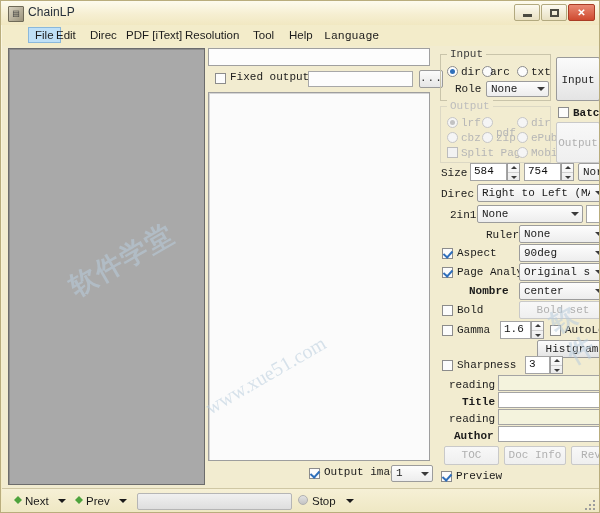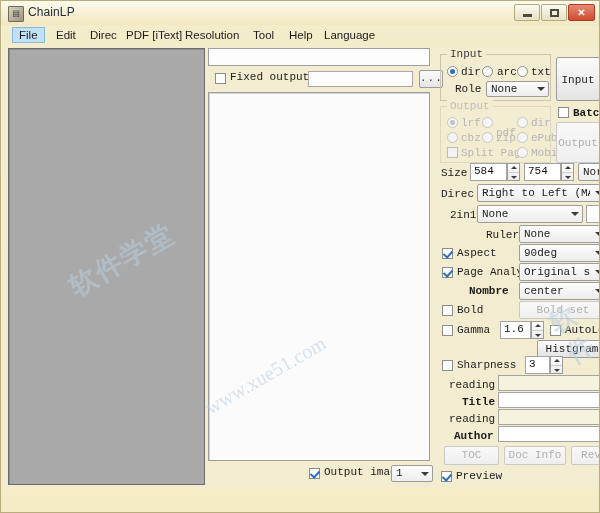--- a/index.html
+++ b/index.html
@@ -296,28 +296,28 @@
       <span class="glyph">
           <span class="maxsq"></span>
         </span>
     </div>
     <div class="winbtn" id="btn-close">
       <span class="glyph">✕</span>
     </div>
   </div>
 
   <div id="menubar">
-    <div class="menuitem" id="mi-0" style="left:10px;">File</div>
+    <div class="menuitem" id="mi-0" style="left:26px;">File</div>
     <div class="menuitem" style="left:48px;">Edit</div>
     <div class="menuitem" style="left:82px;">Direc</div>
     <div class="menuitem" style="left:118px;">PDF [iText]</div>
     <div class="menuitem" style="left:177px;">Resolution</div>
     <div class="menuitem" style="left:245px;">Tool</div>
     <div class="menuitem" style="left:281px;">Help</div>
-    <div class="menuitem" style="left:316px;">Language</div>
+    <div class="menuitem" style="left:316px;font-family:Liberation Mono, monospace;">Language</div>
   </div>
 
   <div id="content">
 
     <div id="left-preview"></div>
 
     <div id="mid-col">
       <div id="mid-top-box" class="txtbox" style="position:absolute;left:0;top:2px;width:222px;height:18px;"></div>
 
       <div id="fixed-row">
@@ -339,21 +339,21 @@
       </div>
     </div>
 
     <div id="right-col">
 
       <div class="group" style="left:4px;top:8px;width:111px;height:47px;">
         <span class="gtitle">Input</span>
         <span class="radio on" style="left:6px;top:11px;"></span>
         <span class="lbl" style="left:20px;top:11px;">dir</span>
         <span class="radio" style="left:41px;top:11px;"></span>
-        <span class="lbl" style="left:56px;top:11px;">arc</span>
+        <span class="lbl" style="left:49px;top:11px;">arc</span>
         <span class="radio" style="left:76px;top:11px;"></span>
         <span class="lbl" style="left:90px;top:11px;text-align:center;">txt</span>
         <span class="lbl" style="left:14px;top:28px;">Role</span>
         <div class="combo" style="left:45px;top:26px;width:63px;height:16px;line-height:14px;">
           <span class="cval">None</span>
           <span class="arrow"></span>
         </div>
       </div>
 
       <div class="group" style="left:4px;top:60px;width:111px;height:57px;border-color:#dcd8c4;">
@@ -475,14 +475,34 @@
 
       <span class="cb checked" style="position:absolute;left:5px;top:425px;"></span>
       <span class="lbl" style="left:20px;top:424px;">Preview</span>
     </div>
 
     <div class="wm" id="wm-cn">软件学堂</div>
     <div class="wm" id="wm-url">www.xue51.com</div>
     <div class="wm" id="wm-cn2">软件</div>
   </div>
 
+  <div id="bottombar">
+    <span class="greendot" style="left:12px;"></span>
+    <span class="tbbtn" style="left:23px;">Next</span>
+    <span class="ddarrow" style="left:56px;"></span>
+    <span class="greendot" style="left:73px;"></span>
+    <span class="tbbtn" style="left:84px;">Prev</span>
+    <span class="ddarrow" style="left:117px;"></span>
+    <div id="progress" style="left:135px;width:155px;"></div>
+    <span class="graydot" style="left:296px;"></span>
+    <span class="tbbtn" style="left:310px;">Stop</span>
+    <span class="ddarrow" style="left:344px;"></span>
+    <div id="grip">
+      <i style="left:8px;top:8px;"></i>
+        <i style="left:4px;top:8px;"></i>
+        <i style="left:8px;top:4px;"></i>
+      <i style="left:0px;top:8px;"></i>
+        <i style="left:4px;top:4px;"></i>
+        <i style="left:8px;top:0px;"></i>
+    </div>
+  </div>
 
 </div>
 
 </body></html>

